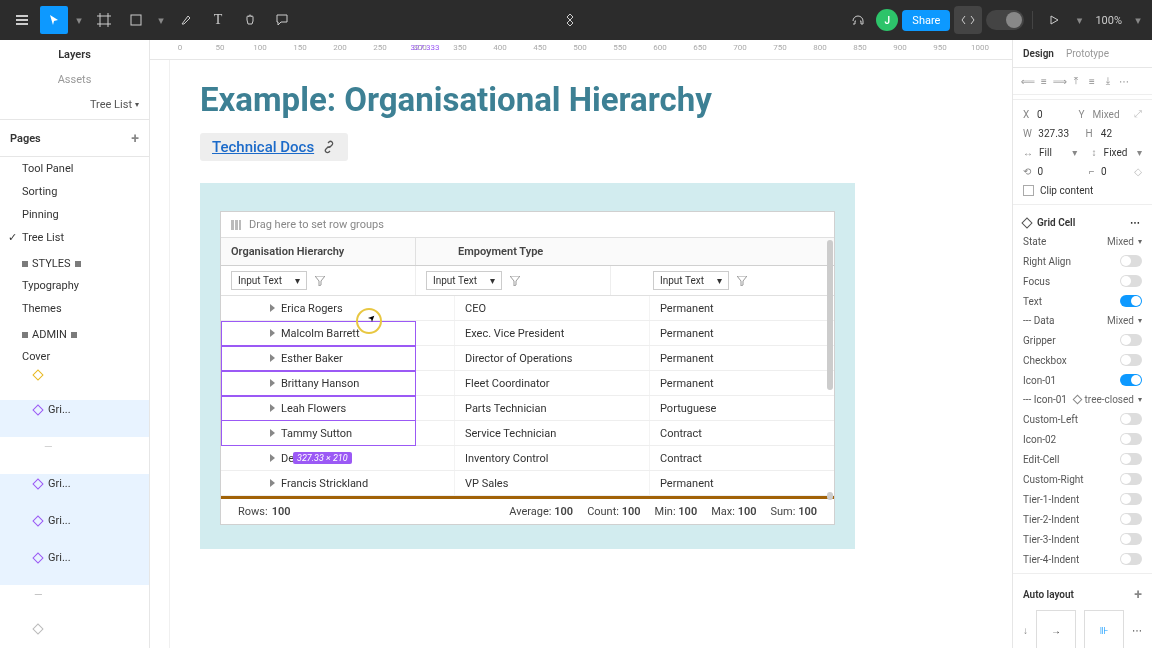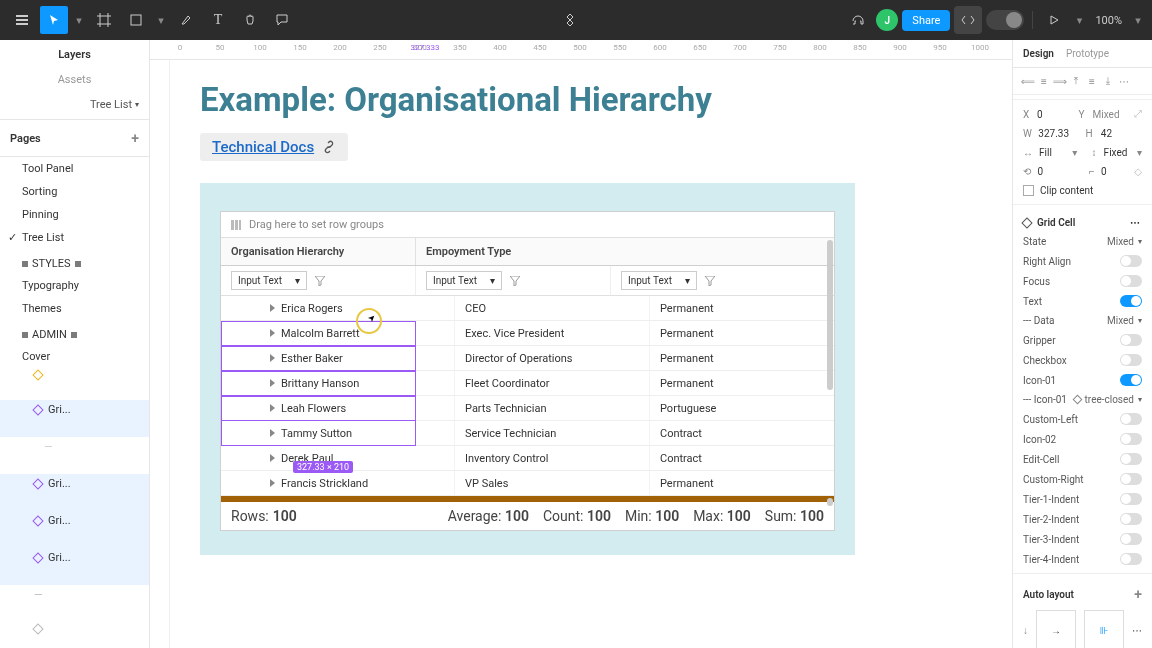--- a/index.html
+++ b/index.html
@@ -51,39 +51,39 @@
 .link-chip a { color:#1b6ac9; text-decoration:underline; font-size:15px; font-weight:500; }
 .frame { margin:22px 0 0 30px; width:655px; background:#d2ecef; padding:28px 20px 24px; }
 .grid { background:#fff; border:1px solid #d0d0d0; }
 .grid-top { padding:6px 10px; border-bottom:1px solid #e0e0e0; color:#888; font-size:11px; display:flex; align-items:center; gap:8px; }
 .grid-hdrs { display:flex; border-bottom:1px solid #d0d0d0; background:#fafafa; }
 .gh { padding:7px 10px; font-size:11px; font-weight:600; color:#444; border-right:1px solid #e0e0e0; position:relative; }
 .gh:last-child { border-right:none; flex:1; }
 .gh .resize { position:absolute; right:0; top:20%; height:60%; width:1px; background:#bbb; }
 .col-org { width:195px; }
 .col-job { width:195px; }
-.col-emp { flex:1; }
+.col-emp { flex:1;margin-left:32px; }
 .grid-filters { display:flex; border-bottom:1px solid #e0e0e0; }
 .gf { padding:5px 10px; border-right:1px solid #eee; display:flex; align-items:center; gap:8px; }
 .gf:last-child{border-right:none; flex:1;}
 .gf .sel { border:1px solid #ccc; padding:3px 6px; font-size:10px; width:76px; display:flex; justify-content:space-between; align-items:center; background:#fff; }
 .grid-body { position:relative; }
 .row { display:flex; border-bottom:1px solid #eee; font-size:11px; height:25px; align-items:stretch; }
 .row > div { padding:4px 10px; display:flex; align-items:center; }
 .row .c-org { width:195px; border-right:1px solid #f3f3f3; gap:6px;margin-left:39px; }
 .row .c-job { width:195px; border-right:1px solid #f3f3f3; }
 .row .c-emp { flex:1; }
 .chev { display:inline-block; width:0; height:0; border-top:4px solid transparent; border-bottom:4px solid transparent; border-left:5px solid #888; }
 .sel-box { position:absolute; border:1px solid #9b59f5; pointer-events:none; }
 .sel-badge { position:absolute; background:#9b59f5; color:#fff; font-size:9px; padding:1px 4px; border-radius:2px; }
 .cursor-ring { position:absolute; width:26px; height:26px; border:2px solid #e8c742; border-radius:50%; pointer-events:none; }
 .cursor-ring::after { content:"➤"; position:absolute; color:#000; font-size:9px; left:10px; top:3px; transform:rotate(-45deg);}
 .grid-sb { position:absolute; right:1px; top:28px; width:6px; height:150px; background:#ccc; border-radius:3px; }
 .grid-sb.bot { top:auto; bottom:26px; height:6px;}
-.grid-foot { display:flex; padding:6px 10px; border-top:6px solid #a16207; font-size:14px; color:#444; }
+.grid-foot { display:flex; padding:6px 17px; border-top:3px solid #a16207; font-size:11px; color:#444; }
 .grid-foot .left { display:flex; gap:4px; }
 .grid-foot .right { margin-left:auto; display:flex; gap:14px; }
 .grid-foot b { font-weight:600; }
 
 
 .right-panel { width:140px; border-left:1px solid #e6e6e6; font-size:10px; color:#333; overflow-y:auto; }
 .rp-tabs { display:flex; gap:12px; padding:8px 10px; border-bottom:1px solid #e6e6e6; }
 .rp-tab.active { font-weight:600; }
 .rp-tab { color:#999; cursor:pointer; }
 .rp-tab.active { color:#333; }
@@ -358,21 +358,21 @@
             </div>
           </div>
           <div class="grid-body" id="grid-body">
 
             <div class="sel-box" style="left:0; top:25px; width:195px; height:125px;"></div>
             <div class="sel-box" style="left:0; top:25px; width:195px; height:25px;"></div>
             <div class="sel-box" style="left:0; top:50px; width:195px; height:25px;"></div>
             <div class="sel-box" style="left:0; top:75px; width:195px; height:25px;"></div>
             <div class="sel-box" style="left:0; top:100px; width:195px; height:25px;"></div>
             <div class="cursor-ring" style="left:135px; top:12px;"></div>
-            <div class="sel-badge" style="left:72px; top:165px;">327.33 × 210</div>
+            <div class="sel-badge" style="left:72px; top:156px;font-style:italic;">327.33 × 210</div>
           <div class="row">
                 <div class="c-org">
                   <span class="chev"></span>
                   <span>Erica Rogers</span>
                 </div>
                 <div class="c-job">CEO</div>
                 <div class="c-emp">Permanent</div>
               </div>
               <div class="row">
                 <div class="c-org">

